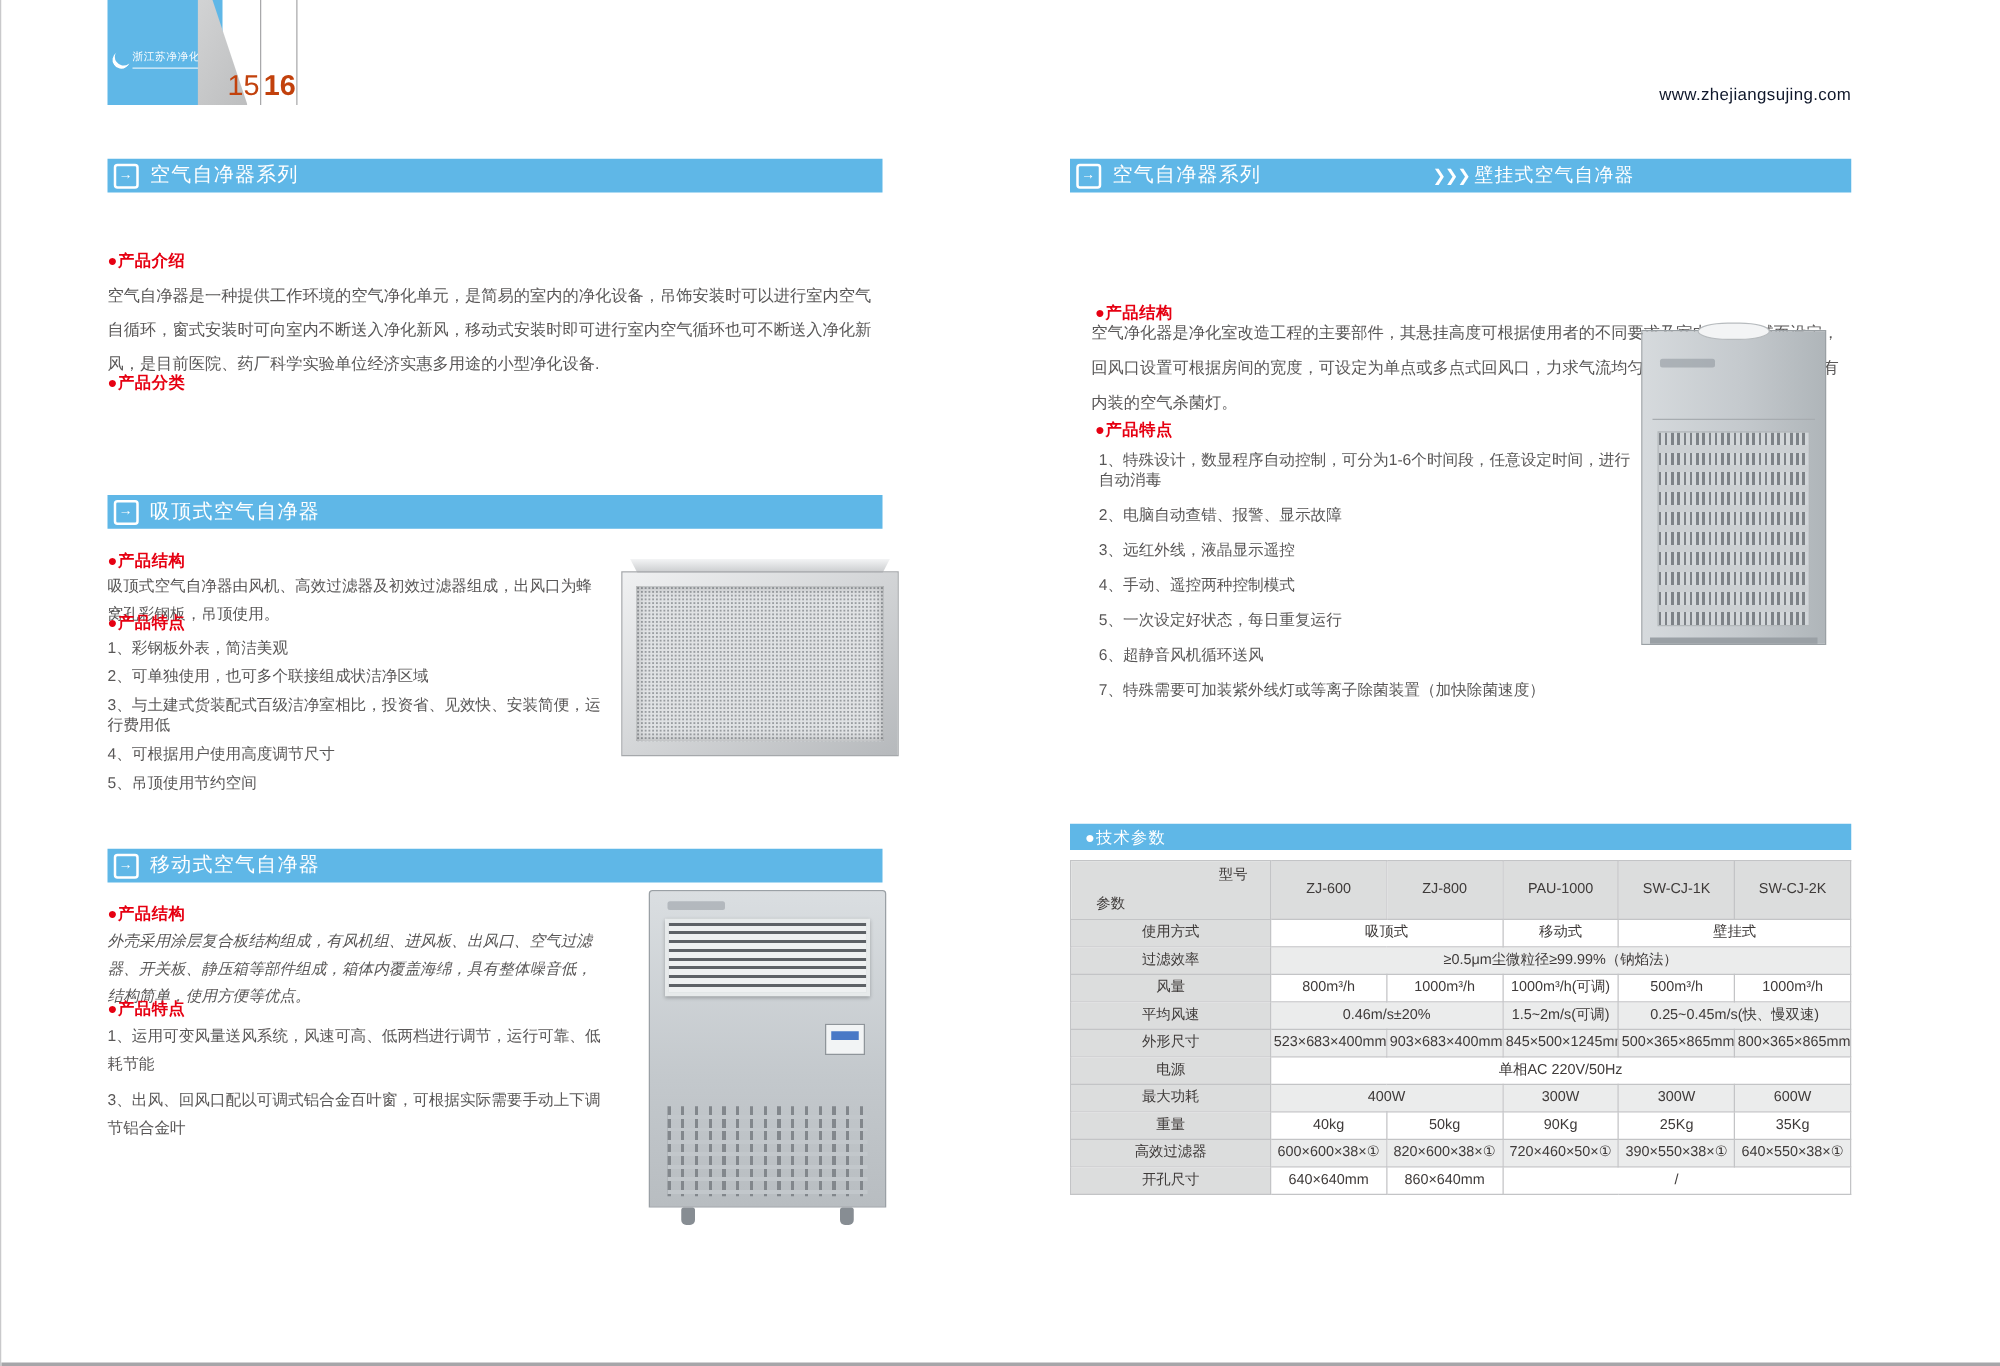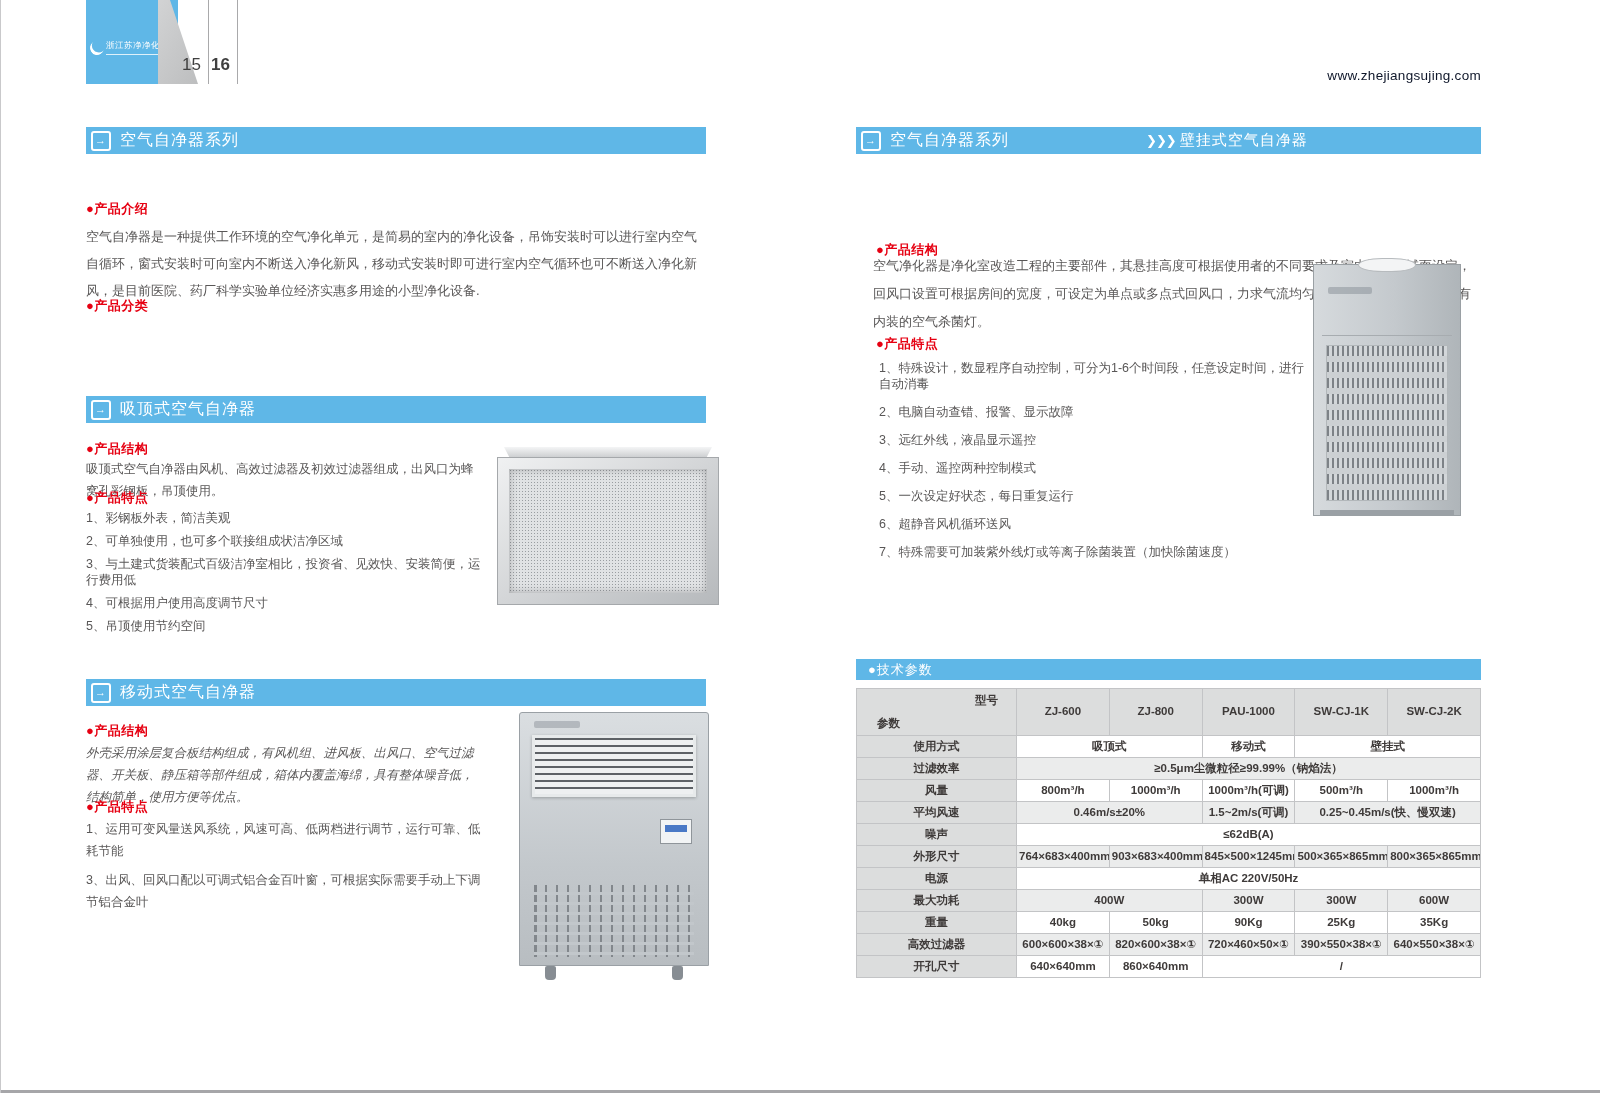--- a/index.html
+++ b/index.html
@@ -13,21 +13,21 @@
 
   
   .logo-block{position:absolute;left:85px;top:0;width:72px;height:84px;background:#5fb7e7;padding-left:20px;}
   .logo-inner{position:absolute;left:4px;top:40px;display:flex;align-items:center;}
   .crescent{position:relative;width:14px;height:14px;border-radius:50%;
     box-shadow:inset 3px -1px 0 0 #ffffff;transform:rotate(-35deg);flex:0 0 14px;}
   .logo-text{color:#fff;font-size:8.5px;letter-spacing:.5px;margin-left:2px;white-space:nowrap;
     border-bottom:1px solid rgba(255,255,255,.8);padding-bottom:2px;}
   .logo-triangle{position:absolute;left:157px;top:0;width:40px;height:84px;background:linear-gradient(120deg,#d2d3d4,#bdbebf);
     clip-path:polygon(0 0,30% 0,100% 100%,0 100%);}
-  .page-num{position:absolute;top:55px;font-size:17px;color:#404040;}
+  .page-num{position:absolute;top:55px;font-size:23px;color:#c2410c;}
   .pn-15{left:181px;} .pn-16{left:210px;font-weight:bold;}
   .vrule{position:absolute;top:0;width:1px;height:84px;background:#a9a9ab;}
   .vr1{left:207px;} .vr2{left:236px;}
   .website{position:absolute;top:68px;right:120px;font-size:13.5px;color:#0f172a;letter-spacing:.3px;}
 
   
   .sec-hdr{position:absolute;height:27px;background:#5fb7e7;color:#ffffff;
     display:flex;align-items:center;font-size:16px;letter-spacing:1px;}
   .hdr-icon{width:16px;height:16px;border:2px solid #ffffff;border-radius:3px;
     margin:0 9px 0 5px;display:flex;align-items:center;justify-content:center;
@@ -89,21 +89,21 @@
                repeating-linear-gradient(90deg,#7d8287 0 2px,#d3d7da 2px 5px);}
   .wall-base{position:absolute;bottom:0;left:6px;right:6px;height:5px;background:#9aa0a5;}
 
   
   .tech-bar{position:absolute;left:855px;top:659px;width:625px;height:21px;background:#5fb7e7;
     color:#fff;font-size:13px;display:flex;align-items:center;padding-left:12px;box-sizing:border-box;letter-spacing:1px;}
   .spec-wrap{position:absolute;left:855px;top:688px;width:625px;}
   table.spec{border-collapse:collapse;table-layout:fixed;width:625px;font-size:11.5px;color:#3e3a39;}
   table.spec col.c0{width:160px;}
   table.spec th,table.spec td{border:1px solid #c3c4c6;text-align:center;padding:1px 2px;height:19px;
-    font-weight:bold;line-height:1.15;overflow:hidden;white-space:nowrap;}
+    font-weight:normal;line-height:1.15;overflow:hidden;white-space:nowrap;}
   table.spec tr.hdr th{height:44px;background:#dcdddd;}
   table.spec th.param{background:#dcdddd;}
   table.spec tr.stripe td{background:#ebecec;}
   .corner{position:relative;background:#dcdddd;
     background-image:linear-gradient(to bottom right,transparent 49.5%,#b2b3b5 49.5%,#b2b3b5 50.6%,transparent 50.6%);}
   .corner .c-top{position:absolute;top:5px;right:18px;}
   .corner .c-bottom{position:absolute;bottom:5px;left:20px;}
 </style>
 </head>
 <body>
@@ -254,27 +254,23 @@
             <td>1000m³/h(可调)</td>
             <td>500m³/h</td>
             <td>1000m³/h</td>
           </tr>
           <tr class="stripe">
             <th class="param">平均风速</th>
             <td colspan="2">0.46m/s±20%</td>
             <td>1.5~2m/s(可调)</td>
             <td colspan="2">0.25~0.45m/s(快、慢双速)</td>
           </tr>
-          <tr>
-            <th class="param">噪声</th>
-            <td colspan="5">≤62dB(A)</td>
-          </tr>
           <tr class="stripe">
             <th class="param">外形尺寸</th>
-            <td>764×683×400mm</td>
+            <td>523×683×400mm</td>
             <td>903×683×400mm</td>
             <td>845×500×1245mm</td>
             <td>500×365×865mm</td>
             <td>800×365×865mm</td>
           </tr>
           <tr>
             <th class="param">电源</th>
             <td colspan="5">单相AC 220V/50Hz</td>
           </tr>
           <tr class="stripe">

